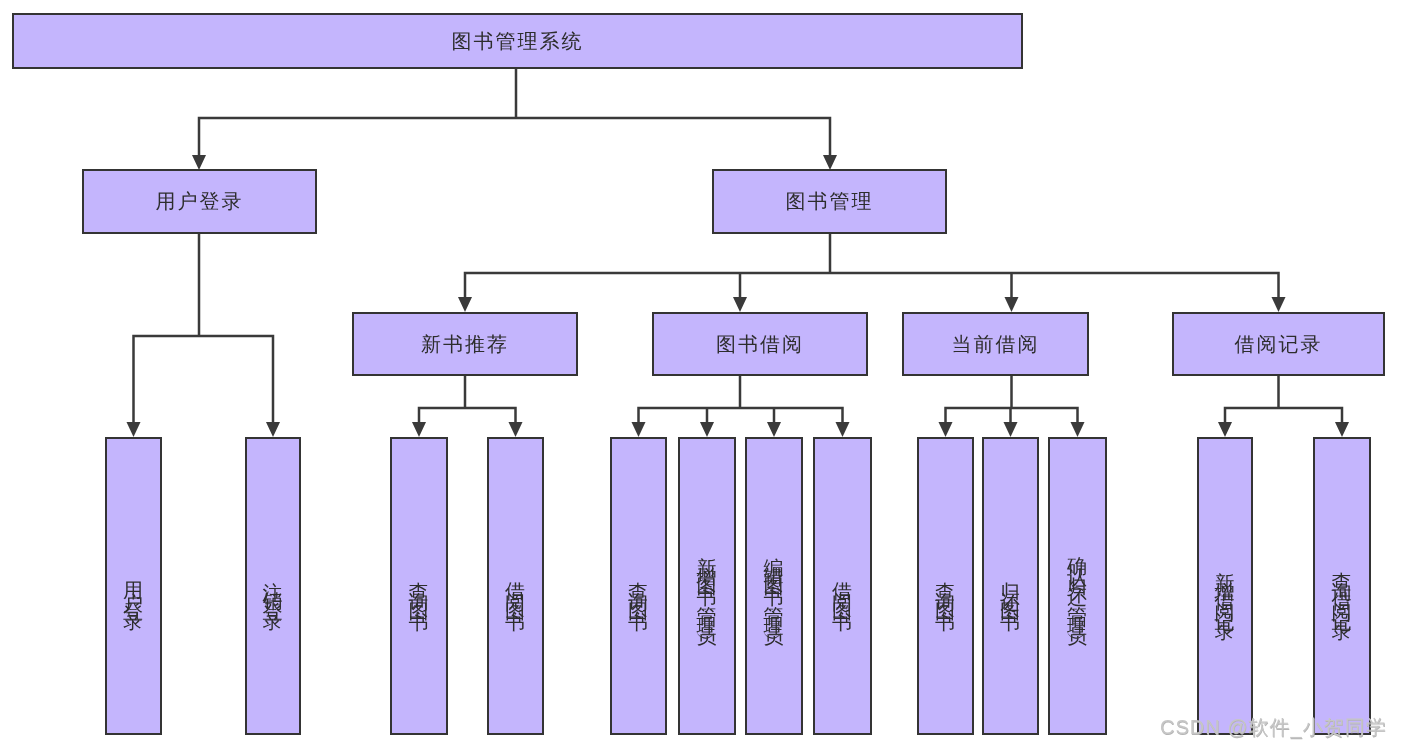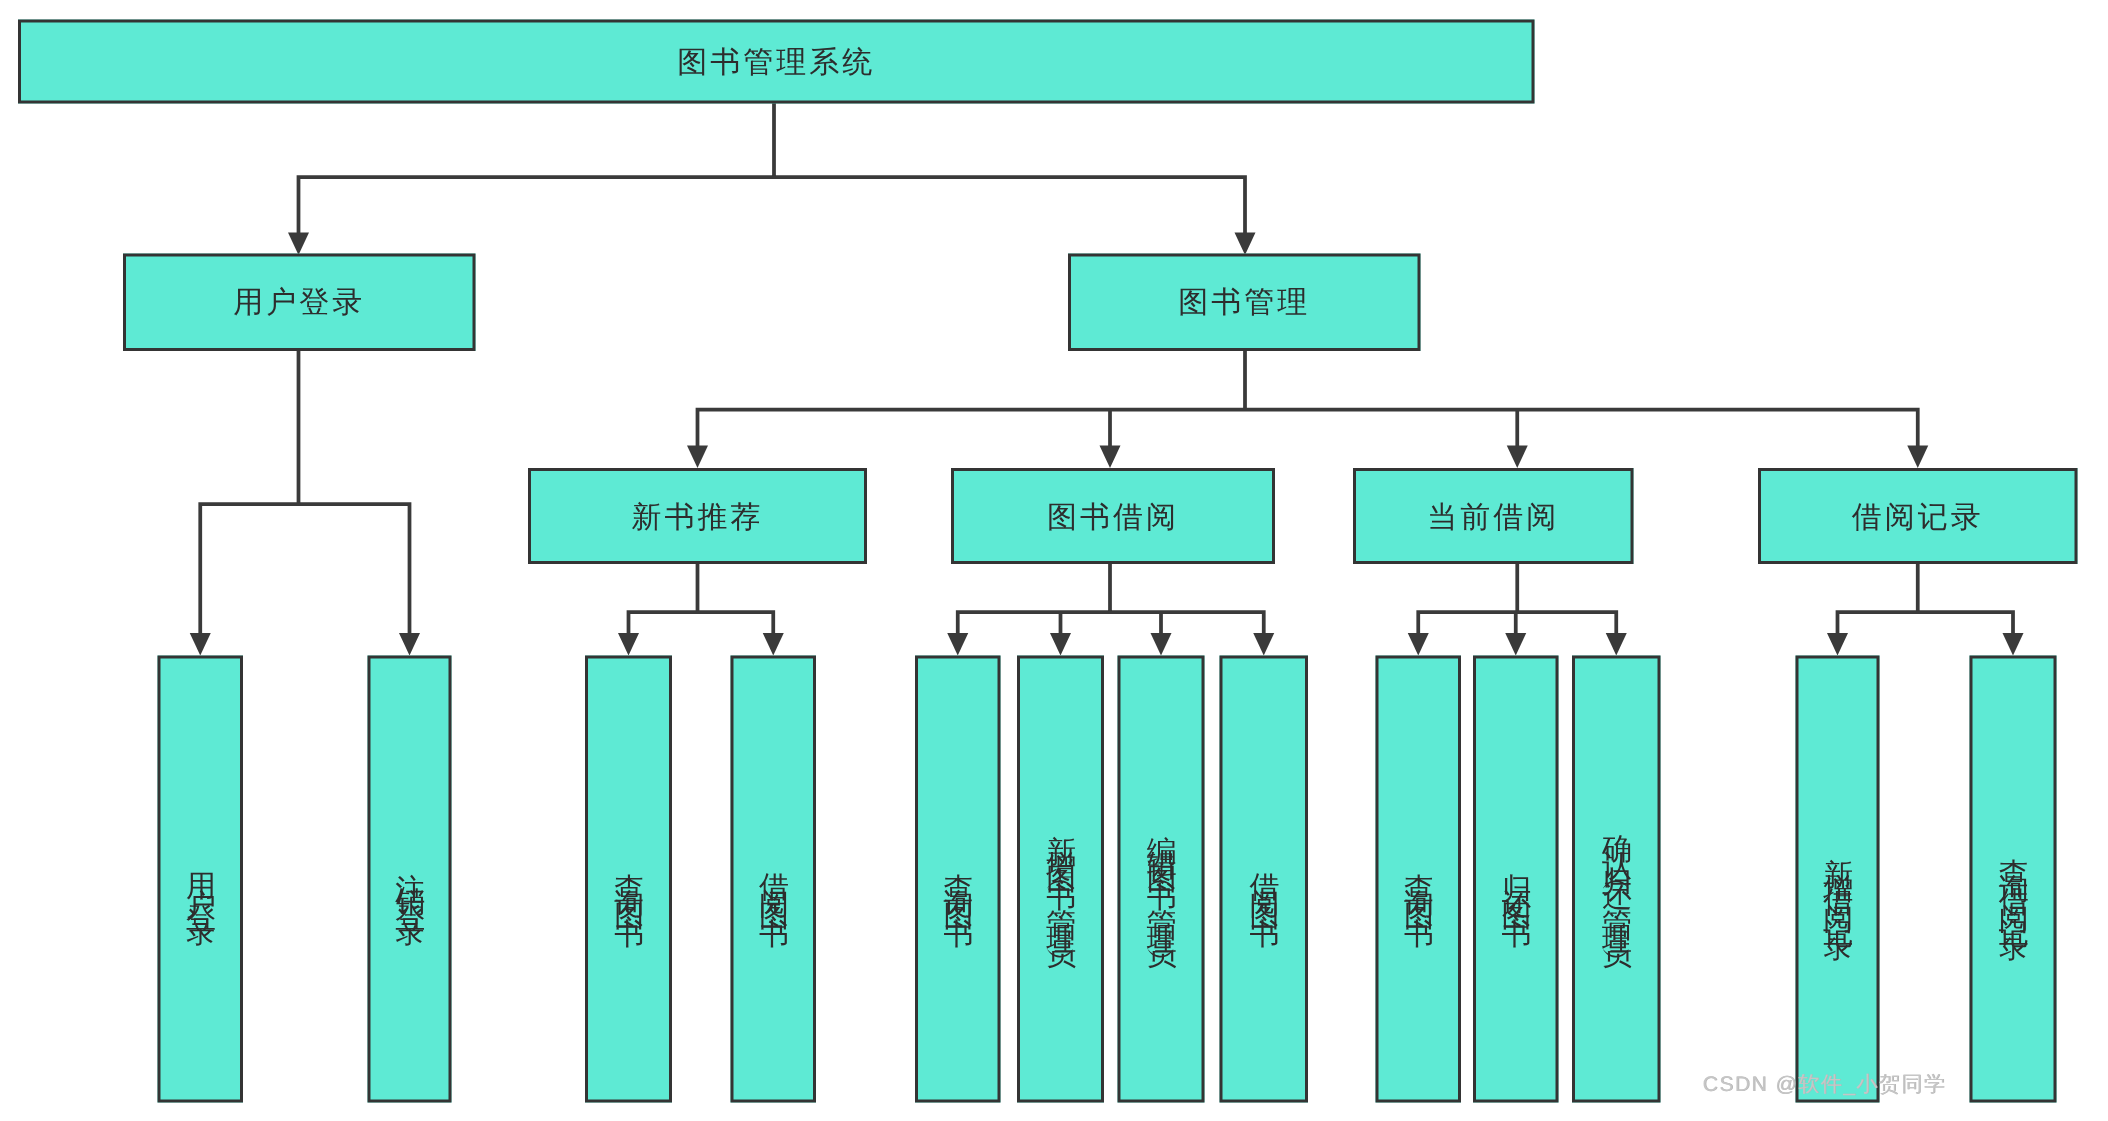--- a/index.html
+++ b/index.html
@@ -13,21 +13,21 @@
   }
   .connectors {
     position: absolute;
     left: 0; top: 0;
     pointer-events: none;
   }
   .node {
     position: absolute;
     box-sizing: border-box;
     border: 2.5px solid #343434;
-    background: #5eead4;
+    background: #c4b5fd;
     display: flex;
     align-items: center;
     justify-content: center;
     color: #2d2d2d;
     text-align: right;
   }
   .node.h span {
     font-size: 20px;
     letter-spacing: 2px;
     white-space: nowrap;
@@ -36,23 +36,23 @@
     writing-mode: vertical-rl;
     text-orientation: mixed;
     font-size: 20px;
     letter-spacing: 10px;
     line-height: 1;
     white-space: nowrap;
   }
   .leaf { top: 437px; height: 298px; }
   .watermark {
     position: absolute;
-    left: 1135px;
+    left: 1160px;
     top: 714px;
-    font-size: 14px;
+    font-size: 20px;
     letter-spacing: 1px;
     color: #c6c6c6;
     text-shadow: 0.5px 0.5px 0 #b5b5b5;
     white-space: nowrap;
   }
 </style>
 </head>
 <body>
 
 <div class="canvas">
@@ -121,21 +121,21 @@
   <div class="node h" style="left:82px; top:169px; width:235px; height:65px">
     <span>用户登录</span>
   </div>
   <div class="node h" style="left:352px; top:312px; width:226px; height:64px">
     <span>新书推荐</span>
   </div>
 
   <div class="node h" style="left:712px; top:169px; width:235px; height:65px">
     <span>图书管理</span>
   </div>
-  <div class="node h" style="left:634px; top:312px; width:216px; height:64px">
+  <div class="node h" style="left:652px; top:312px; width:216px; height:64px">
     <span>图书借阅</span>
   </div>
   <div class="node h" style="left:902px; top:312px; width:187px; height:64px">
     <span>当前借阅</span>
   </div>
   <div class="node h" style="left:1172px; top:312px; width:213px; height:64px">
     <span>借阅记录</span>
   </div>
 
   <div class="node v leaf" style="left:105px; width:57px">

